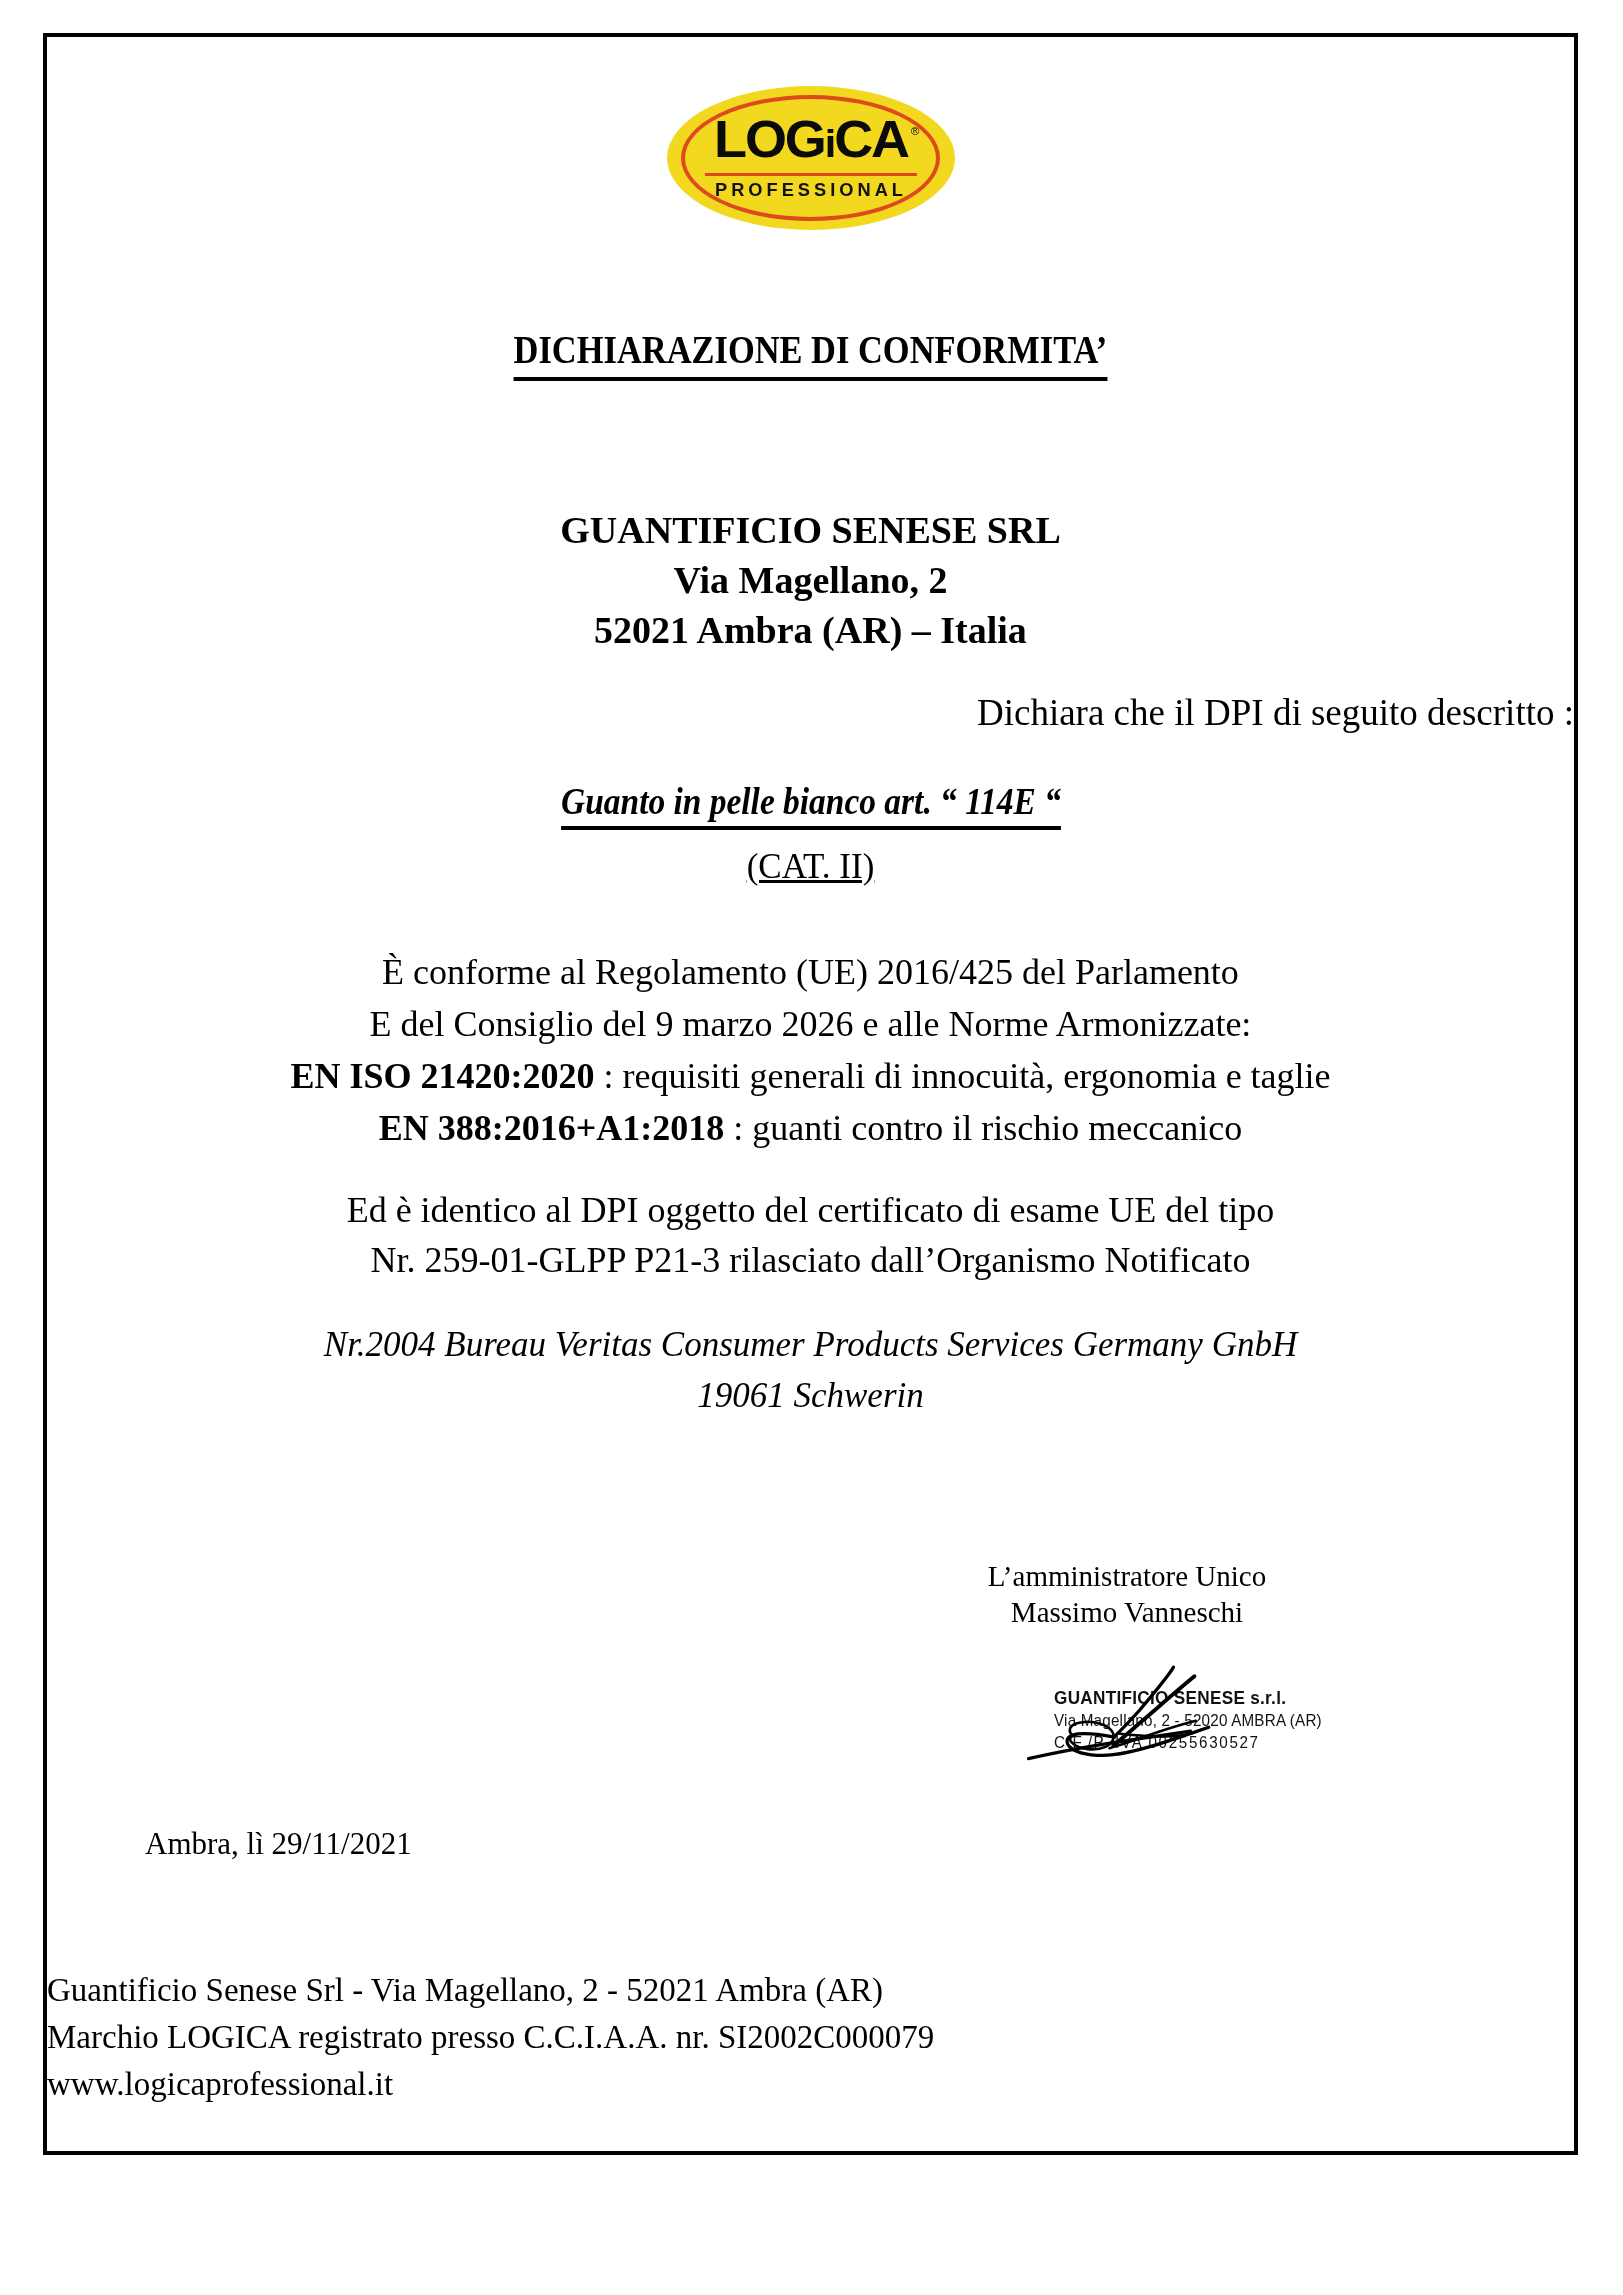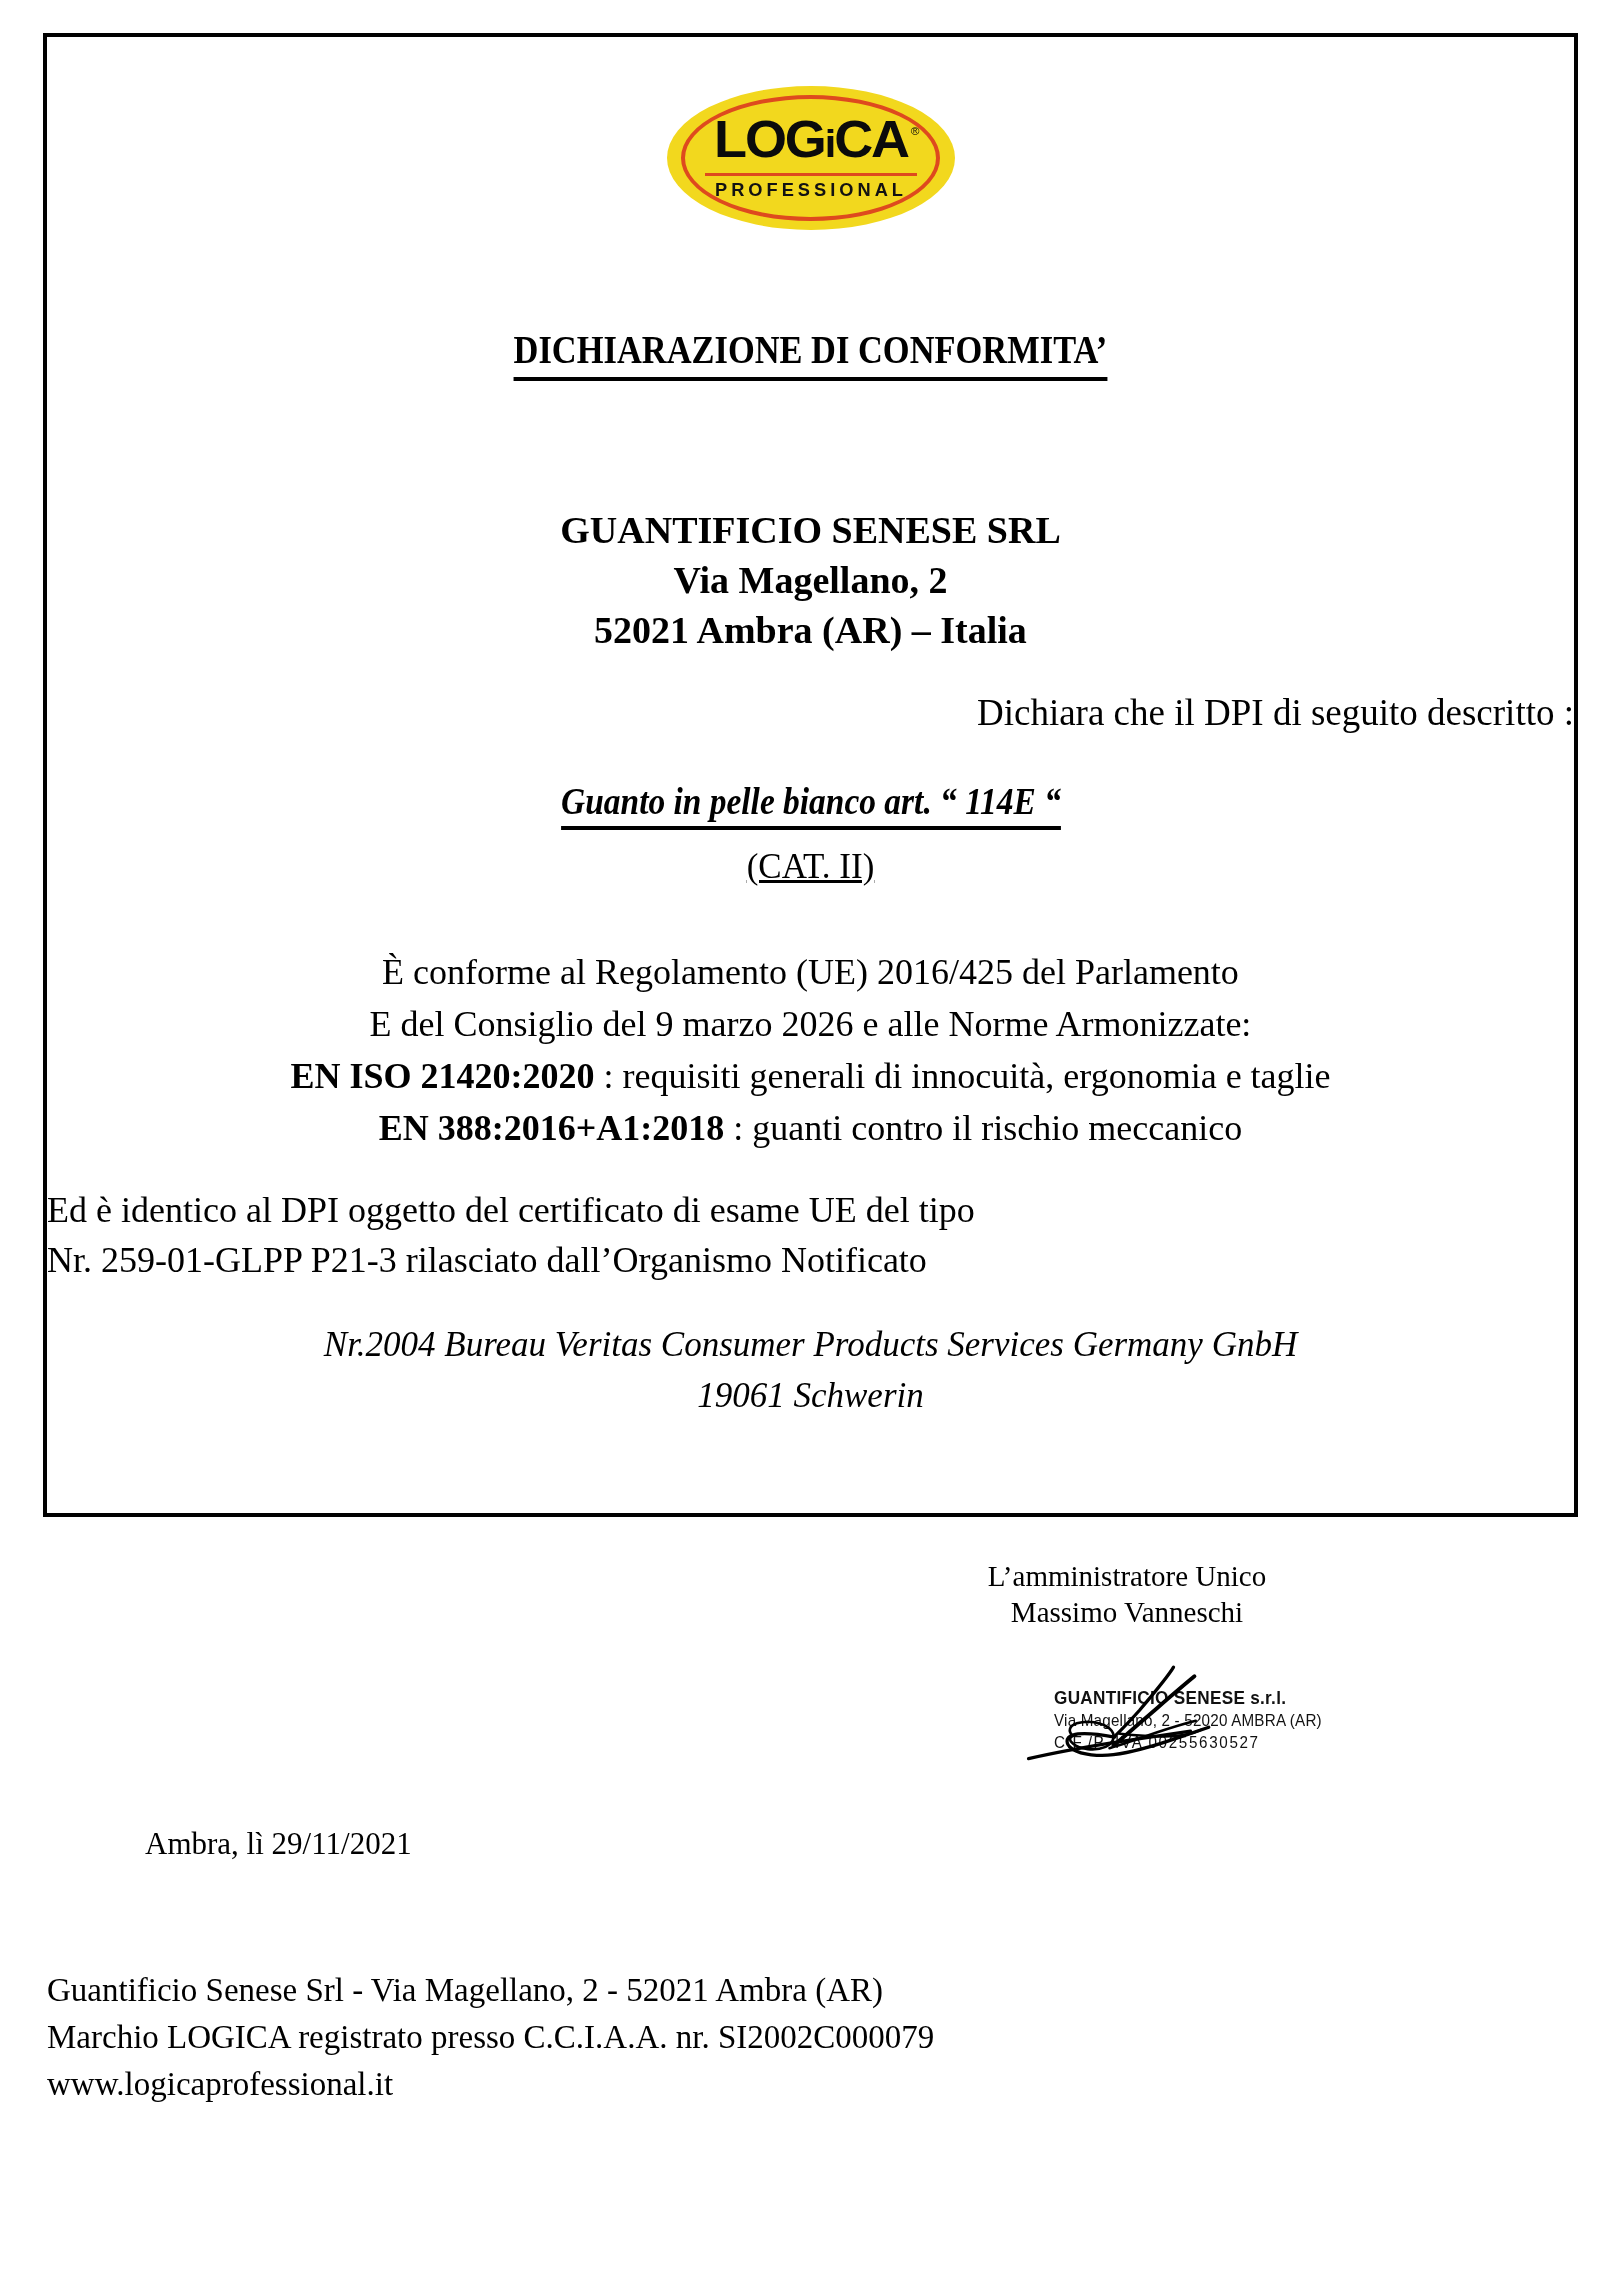--- a/index.html
+++ b/index.html
@@ -16,21 +16,21 @@
     color: #000000;
     overflow: hidden;
   }
 
   
   #page-frame {
     position: absolute;
     left: 43px;
     top: 33px;
     width: 1535px;
-    height: 1484px;
+    height: 2122px;
     border: 4.6px solid #000000;
     box-sizing: border-box;
   }
 
   #page-inner {
     position: absolute;
     left: 0;
     top: 0;
     width: 100%;
     height: 100%;
@@ -186,20 +186,21 @@
     font-size: 36px;
     line-height: 52px;
   }
   #conformity-block .cline { white-space: nowrap; }
 
   
   #certificate-block {
     position: absolute;
     left: 0; right: 0;
     top: 1148px;
+    text-align: center;
     font-size: 36px;
     line-height: 50px;
   }
   #certificate-block .cline { white-space: nowrap; }
 
   
   #notified-block {
     position: absolute;
     left: 0; right: 0;
     top: 1282px;

